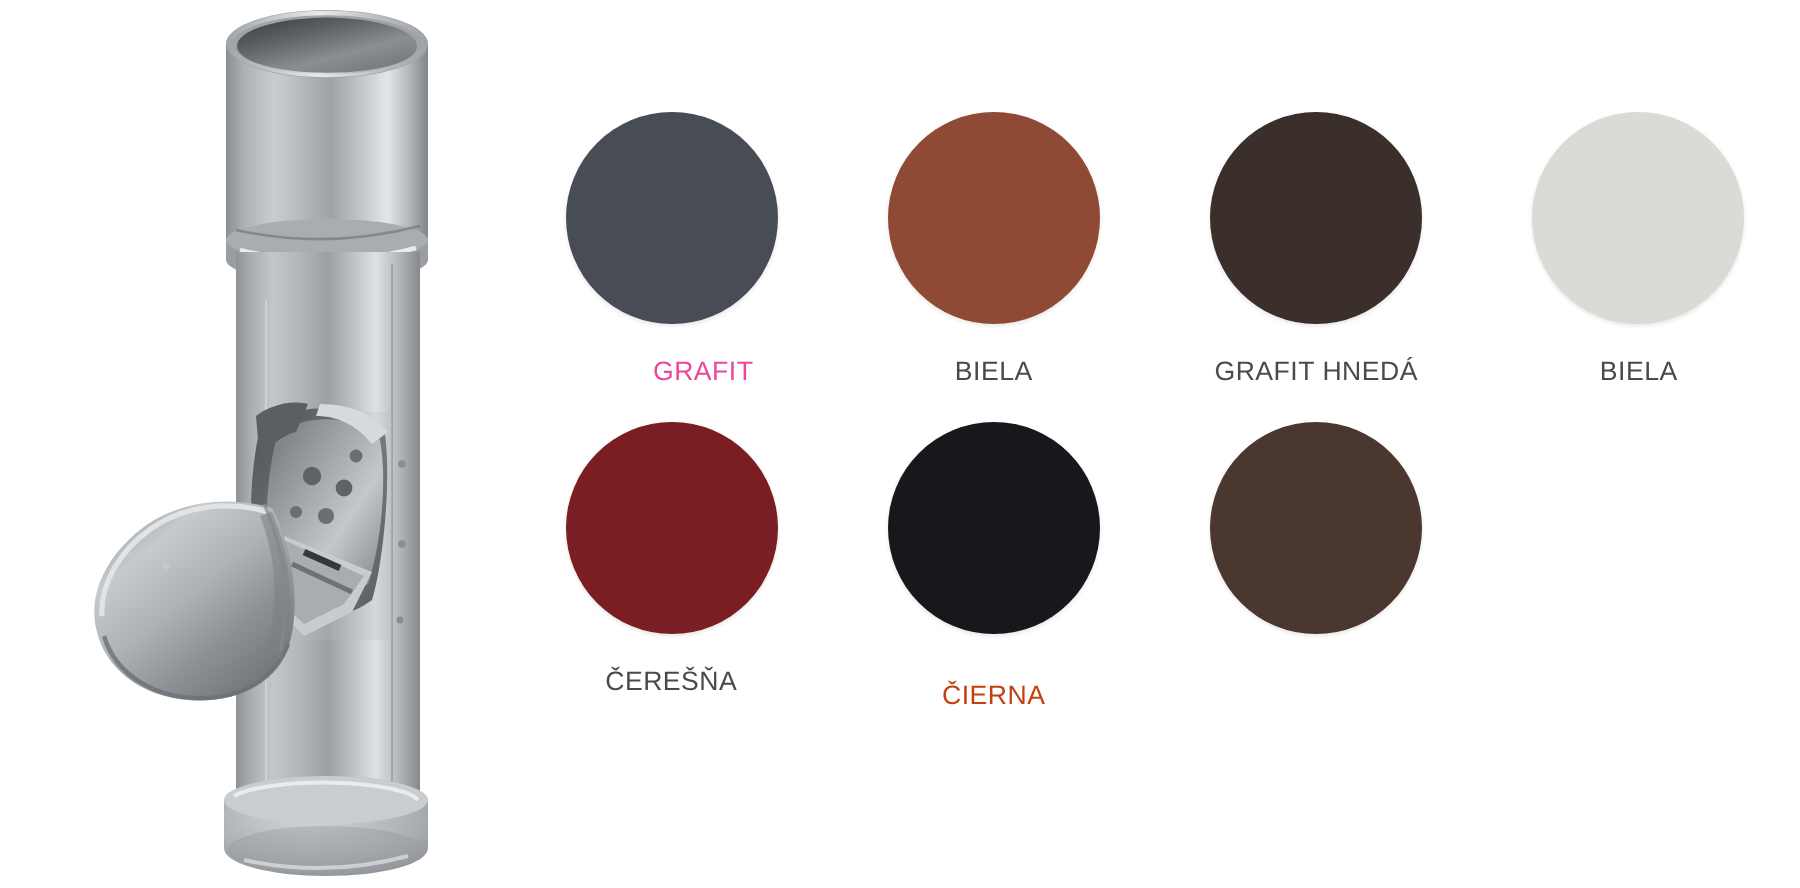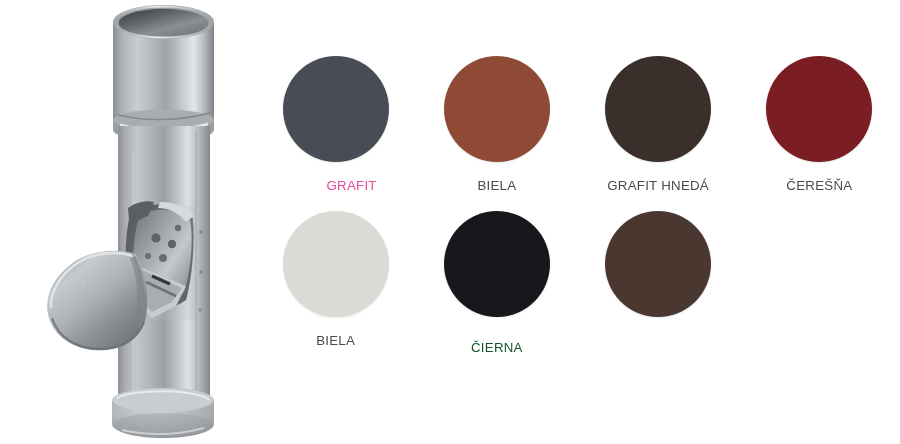--- a/index.html
+++ b/index.html
@@ -216,32 +216,32 @@
       <div class="swatch-label" style="color: rgb(74, 74, 74);">BIELA</div>
     </div>
 
     <div class="swatch-cell">
       <div class="swatch-disc" style="background: rgb(58, 47, 43);"></div>
       <div class="swatch-label" style="color: rgb(74, 74, 74);">GRAFIT HNEDÁ</div>
     </div>
 
 
     <div class="swatch-cell">
+      <div class="swatch-disc" style="background: rgb(217, 219, 212);"></div>
+      <div class="swatch-label" style="color: rgb(74, 74, 74);">BIELA</div>
+    </div>
+
+    <div class="swatch-cell">
       <div class="swatch-disc" style="background: rgb(123, 30, 36);"></div>
       <div class="swatch-label" style="color: rgb(74, 74, 74);">ČEREŠŇA</div>
     </div>
 
     <div class="swatch-cell">
-      <div class="swatch-disc" style="background: rgb(217, 219, 212);"></div>
-      <div class="swatch-label" style="color: rgb(74, 74, 74);">BIELA</div>
-    </div>
-
-    <div class="swatch-cell">
       <div class="swatch-disc" style="background: rgb(22, 24, 27);"></div>
-      <div class="swatch-label" style="color: #14532d; margin-top: 24px;">ČIERNA</div>
+      <div class="swatch-label" style="color: #c2410c; margin-top: 24px;">ČIERNA</div>
     </div>
 
     <div class="swatch-cell">
       <div class="swatch-disc" style="background: rgb(74, 55, 48);"></div>
     </div>
 
   </div>
 </div>
 
 </body></html>

